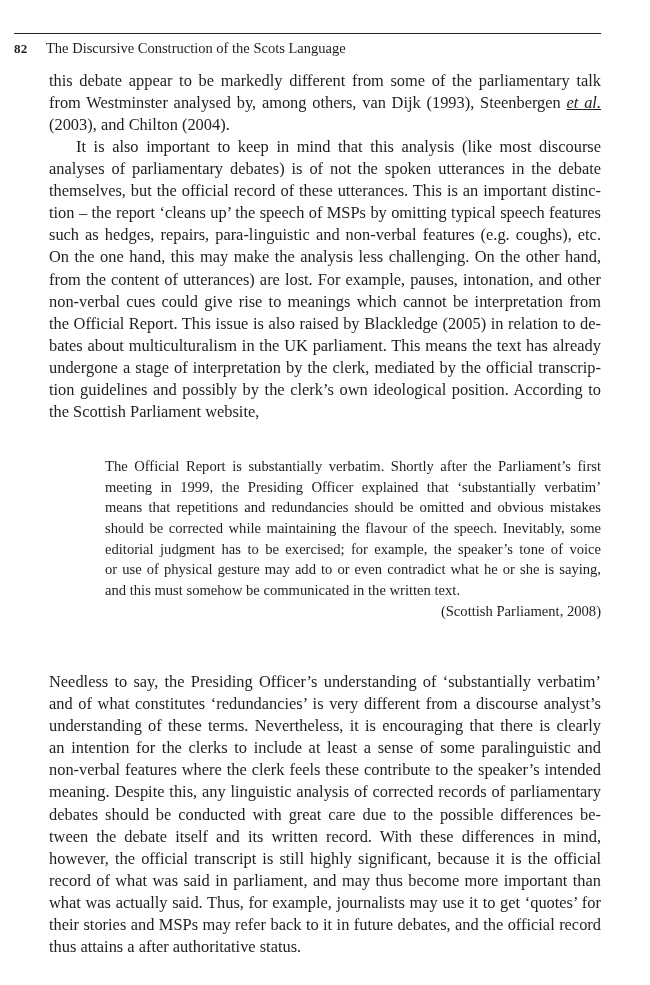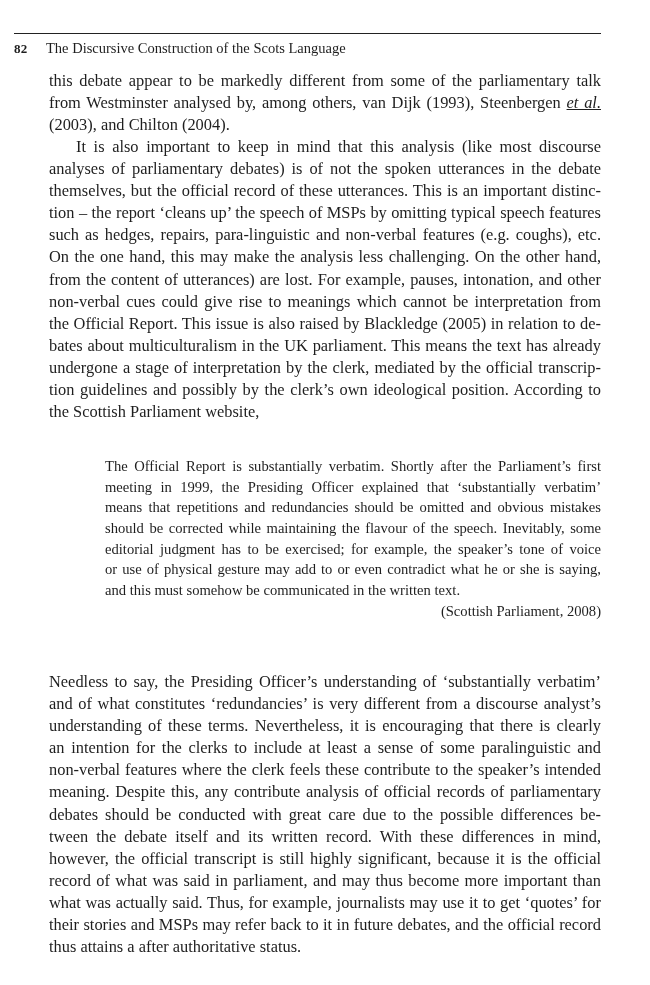--- a/index.html
+++ b/index.html
@@ -115,21 +115,21 @@
   <span class="line last">and this must somehow be communicated in the written text.</span>
   <span class="quote-source">(Scottish Parliament, 2008)</span>
 </div>
 
 <div class="body-block" style="top:631px;margin-top:40px;">
   <span class="line">Needless to say, the Presiding Officer’s understanding of ‘substantially verbatim’</span>
   <span class="line">and of what constitutes ‘redundancies’ is very different from a discourse analyst’s</span>
   <span class="line">understanding of these terms. Nevertheless, it is encouraging that there is clearly</span>
   <span class="line">an intention for the clerks to include at least a sense of some paralinguistic and</span>
   <span class="line">non-verbal features where the clerk feels these contribute to the speaker’s intended</span>
-  <span class="line">meaning. Despite this, any contribute analysis of official records of parliamentary</span>
+  <span class="line">meaning. Despite this, any linguistic analysis of corrected records of parliamentary</span>
   <span class="line">debates should be conducted with great care due to the possible differences be-</span>
   <span class="line">tween the debate itself and its written record. With these differences in mind,</span>
   <span class="line">however, the official transcript is still highly significant, because it is the official</span>
   <span class="line">record of what was said in parliament, and may thus become more important than</span>
   <span class="line">what was actually said. Thus, for example, journalists may use it to get ‘quotes’ for</span>
   <span class="line">their stories and MSPs may refer back to it in future debates, and the official record</span>
   <span class="line last">thus attains a after authoritative status.</span>
 </div>
 
 </body></html>

